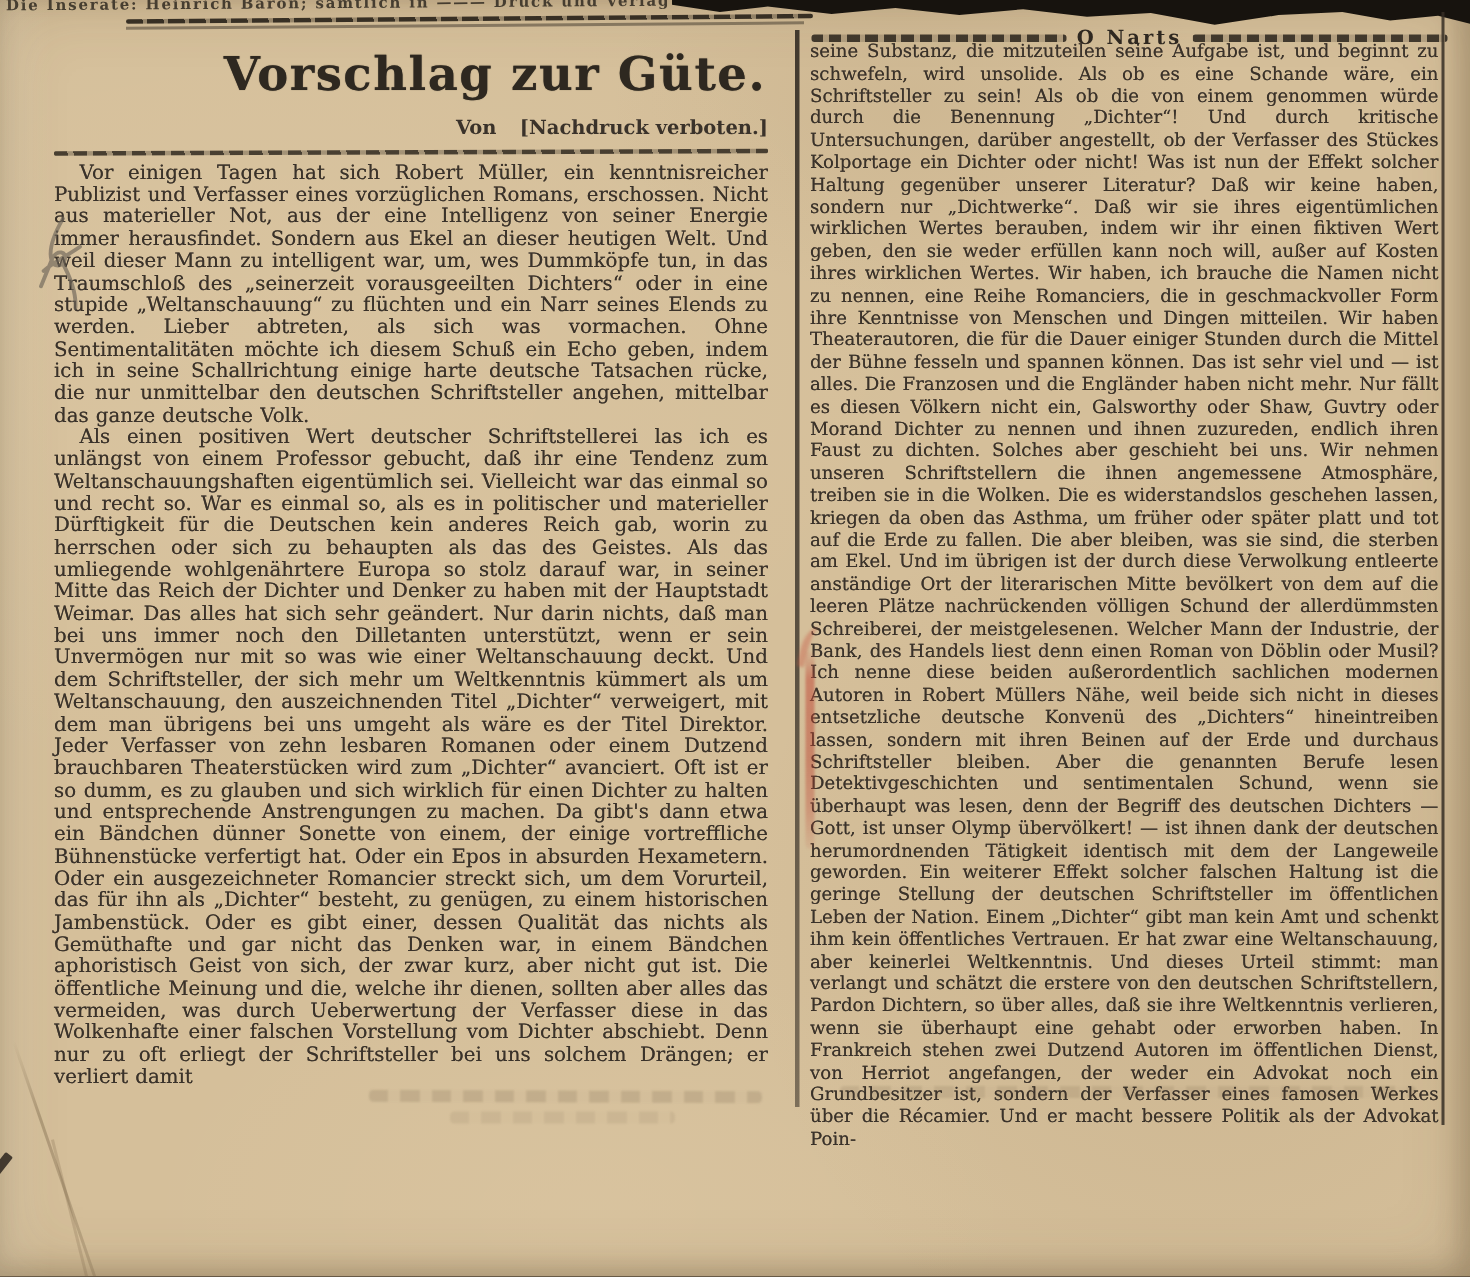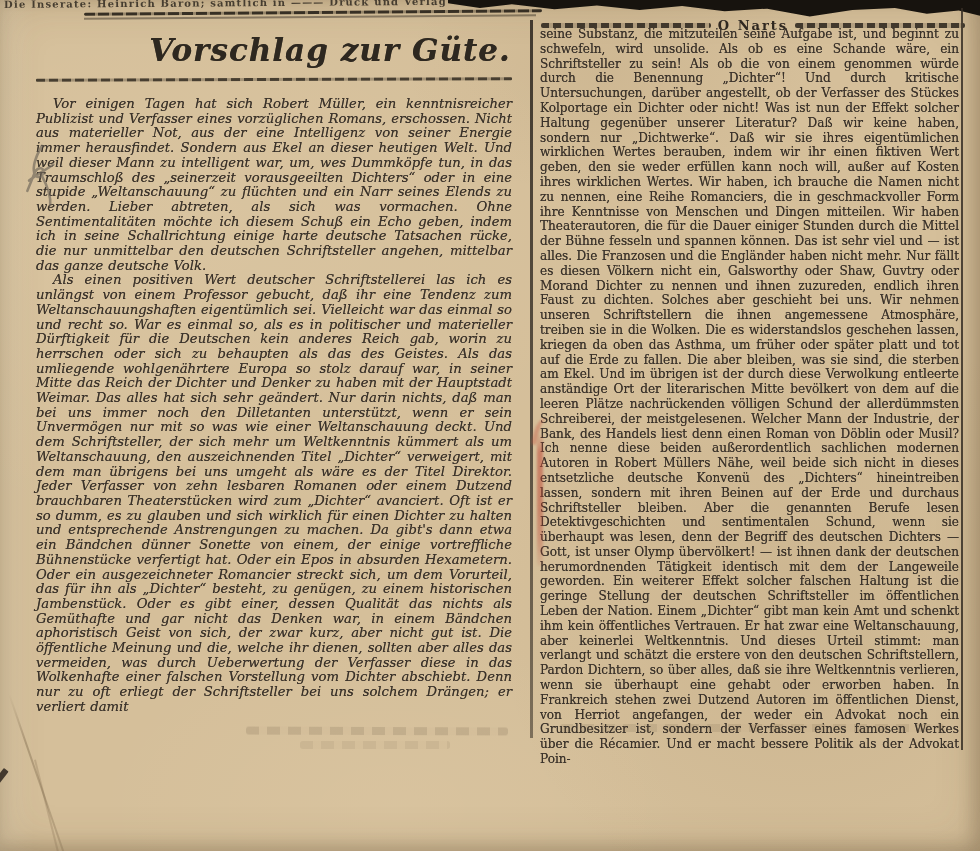--- a/index.html
+++ b/index.html
@@ -43,33 +43,33 @@
     background:repeating-linear-gradient(90deg, rgba(40,34,26,0.85) 0 8px, rgba(40,34,26,0.18) 8px 12px);
   }
   .masthead-right .fragment{
     font-size:13px;font-weight:bold;color:#2f2820;letter-spacing:2px;white-space:nowrap;
   }
   
   .col-divider{position:absolute;left:530px;top:20px;width:2.5px;height:718px;
     background:linear-gradient(to bottom, rgba(51,44,36,0.9), rgba(51,44,36,0.75) 60%, rgba(51,44,36,0.55));}
   .right-rule{position:absolute;left:961px;top:8px;width:2px;height:742px;background:rgba(54,46,37,0.85);}
   
-  .column1{position:absolute;left:36px;top:32px;width:476px;color:#3a322a;font-style:italic;}
+  .column1{position:absolute;left:36px;top:32px;width:476px;color:#3a322a;}
   .title{position:relative;left:56px;text-align:center;font-size:31px;font-weight:bold;
     letter-spacing:1px;color:#2e2820;text-shadow:0 0 0.6px rgba(46,40,32,0.7);margin:0 0 10px 0;}
   .byline-row{position:relative;height:17px;font-size:13px;color:#3a322a;}
   .byline-row .von{position:absolute;left:268px;font-weight:bold;}
   .byline-row .notice{position:absolute;right:0;font-weight:bold;}
   .author{position:relative;left:61px;text-align:center;margin-top:2px;
     font-family:"Liberation Sans", sans-serif;font-weight:bold;font-size:14.5px;
     letter-spacing:2.5px;color:#332c24;}
   .rough-rule{margin-top:5px;height:3px;border-radius:1px;
     background:repeating-linear-gradient(90deg, rgba(47,40,30,0.85) 0 9px, rgba(47,40,30,0.3) 9px 13px);
     transform:rotate(-0.2deg);}
-  .column1 .body{margin-top:16px;}
+  .column1 .body{margin-top:6px;}
   .column1 p{margin:0;font-size:13.2px;line-height:14.7px;text-align:justify;
     text-indent:17px;word-spacing:0.6px;color:#3a322a;text-shadow:0 0 0.35px rgba(58,50,42,0.75);}
   .column2{position:absolute;left:540px;top:27px;width:419px;}
   .column2 p{margin:0;font-size:12.1px;line-height:14.8px;text-align:justify;
     word-spacing:0.5px;color:#3a322a;text-shadow:0 0 0.35px rgba(58,50,42,0.75);}
   .column2 p.cont{text-indent:0;}
   
   .pencil-mark{position:absolute;left:20px;top:144px;transform:rotate(-7deg);opacity:0.8;}
   .red-mark{position:absolute;left:533px;top:418px;width:16px;height:162px;pointer-events:none;}
   .red-mark .main{position:absolute;left:4px;top:16px;width:6px;height:132px;border-radius:4px;
@@ -103,20 +103,24 @@
     <div class="smudge-line"></div>
     <span class="fragment">O Narts</span>
     <div class="smudge-line"></div>
   </div>
 
   <div class="col-divider"></div>
   <div class="right-rule"></div>
 
   <div class="column1">
     <h1 class="title">Vorschlag zur Güte.</h1>
+    <div class="byline-row">
+      <span class="von">Von</span>
+      <span class="notice">[Nachdruck verboten.]</span>
+    </div>
     <div class="rough-rule"></div>
     <div class="body">
       <p>Vor einigen Tagen hat sich Robert Müller, ein kenntnisreicher Publizist und Verfasser eines vorzüglichen Romans, erschossen. Nicht aus materieller Not, aus der eine Intelligenz von seiner Energie immer herausfindet. Sondern aus Ekel an dieser heutigen Welt. Und weil dieser Mann zu intelligent war, um, wes Dummköpfe tun, in das Traumschloß des „seinerzeit vorausgeeilten Dichters“ oder in eine stupide „Weltanschauung“ zu flüchten und ein Narr seines Elends zu werden. Lieber abtreten, als sich was vormachen. Ohne Sentimentalitäten möchte ich diesem Schuß ein Echo geben, indem ich in seine Schallrichtung einige harte deutsche Tatsachen rücke, die nur unmittelbar den deutschen Schriftsteller angehen, mittelbar das ganze deutsche Volk.</p>
       <p>Als einen positiven Wert deutscher Schriftstellerei las ich es unlängst von einem Professor gebucht, daß ihr eine Tendenz zum Weltanschauungshaften eigentümlich sei. Vielleicht war das einmal so und recht so. War es einmal so, als es in politischer und materieller Dürftigkeit für die Deutschen kein anderes Reich gab, worin zu herrschen oder sich zu behaupten als das des Geistes. Als das umliegende wohlgenährtere Europa so stolz darauf war, in seiner Mitte das Reich der Dichter und Denker zu haben mit der Hauptstadt Weimar. Das alles hat sich sehr geändert. Nur darin nichts, daß man bei uns immer noch den Dilletanten unterstützt, wenn er sein Unvermögen nur mit so was wie einer Weltanschauung deckt. Und dem Schriftsteller, der sich mehr um Weltkenntnis kümmert als um Weltanschauung, den auszeichnenden Titel „Dichter“ verweigert, mit dem man übrigens bei uns umgeht als wäre es der Titel Direktor. Jeder Verfasser von zehn lesbaren Romanen oder einem Dutzend brauchbaren Theaterstücken wird zum „Dichter“ avanciert. Oft ist er so dumm, es zu glauben und sich wirklich für einen Dichter zu halten und entsprechende Anstrengungen zu machen. Da gibt's dann etwa ein Bändchen dünner Sonette von einem, der einige vortreffliche Bühnenstücke verfertigt hat. Oder ein Epos in absurden Hexametern. Oder ein ausgezeichneter Romancier streckt sich, um dem Vorurteil, das für ihn als „Dichter“ besteht, zu genügen, zu einem historischen Jambenstück. Oder es gibt einer, dessen Qualität das nichts als Gemüthafte und gar nicht das Denken war, in einem Bändchen aphoristisch Geist von sich, der zwar kurz, aber nicht gut ist. Die öffentliche Meinung und die, welche ihr dienen, sollten aber alles das vermeiden, was durch Ueberwertung der Verfasser diese in das Wolkenhafte einer falschen Vorstellung vom Dichter abschiebt. Denn nur zu oft erliegt der Schriftsteller bei uns solchem Drängen; er verliert damit</p>
     </div>
   </div>
 
   <div class="column2">
     <p class="cont">seine Substanz, die mitzuteilen seine Aufgabe ist, und beginnt zu schwefeln, wird unsolide. Als ob es eine Schande wäre, ein Schriftsteller zu sein! Als ob die von einem genommen würde durch die Benennung „Dichter“! Und durch kritische Untersuchungen, darüber angestellt, ob der Verfasser des Stückes Kolportage ein Dichter oder nicht! Was ist nun der Effekt solcher Haltung gegenüber unserer Literatur? Daß wir keine haben, sondern nur „Dichtwerke“. Daß wir sie ihres eigentümlichen wirklichen Wertes berauben, indem wir ihr einen fiktiven Wert geben, den sie weder erfüllen kann noch will, außer auf Kosten ihres wirklichen Wertes. Wir haben, ich brauche die Namen nicht zu nennen, eine Reihe Romanciers, die in geschmackvoller Form ihre Kenntnisse von Menschen und Dingen mitteilen. Wir haben Theaterautoren, die für die Dauer einiger Stunden durch die Mittel der Bühne fesseln und spannen können. Das ist sehr viel und — ist alles. Die Franzosen und die Engländer haben nicht mehr. Nur fällt es diesen Völkern nicht ein, Galsworthy oder Shaw, Guvtry oder Morand Dichter zu nennen und ihnen zuzureden, endlich ihren Faust zu dichten. Solches aber geschieht bei uns. Wir nehmen unseren Schriftstellern die ihnen angemessene Atmosphäre, treiben sie in die Wolken. Die es widerstandslos geschehen lassen, kriegen da oben das Asthma, um früher oder später platt und tot auf die Erde zu fallen. Die aber bleiben, was sie sind, die sterben am Ekel. Und im übrigen ist der durch diese Verwolkung entleerte anständige Ort der literarischen Mitte bevölkert von dem auf die leeren Plätze nachrückenden völligen Schund der allerdümmsten Schreiberei, der meistgelesenen. Welcher Mann der Industrie, der Bank, des Handels liest denn einen Roman von Döblin oder Musil? Ich nenne diese beiden außerordentlich sachlichen modernen Autoren in Robert Müllers Nähe, weil beide sich nicht in dieses entsetzliche deutsche Konvenü des „Dichters“ hineintreiben lassen, sondern mit ihren Beinen auf der Erde und durchaus Schriftsteller bleiben. Aber die genannten Berufe lesen Detektivgeschichten und sentimentalen Schund, wenn sie überhaupt was lesen, denn der Begriff des deutschen Dichters — Gott, ist unser Olymp übervölkert! — ist ihnen dank der deutschen herumordnenden Tätigkeit identisch mit dem der Langeweile geworden. Ein weiterer Effekt solcher falschen Haltung ist die geringe Stellung der deutschen Schriftsteller im öffentlichen Leben der Nation. Einem „Dichter“ gibt man kein Amt und schenkt ihm kein öffentliches Vertrauen. Er hat zwar eine Weltanschauung, aber keinerlei Weltkenntnis. Und dieses Urteil stimmt: man verlangt und schätzt die erstere von den deutschen Schriftstellern, Pardon Dichtern, so über alles, daß sie ihre Weltkenntnis verlieren, wenn sie überhaupt eine gehabt oder erworben haben. In Frankreich stehen zwei Dutzend Autoren im öffentlichen Dienst, von Herriot angefangen, der weder ein Advokat noch ein Grundbesitzer ist, sondern der Verfasser eines famosen Werkes über die Récamier. Und er macht bessere Politik als der Advokat Poin-</p>
   </div>

